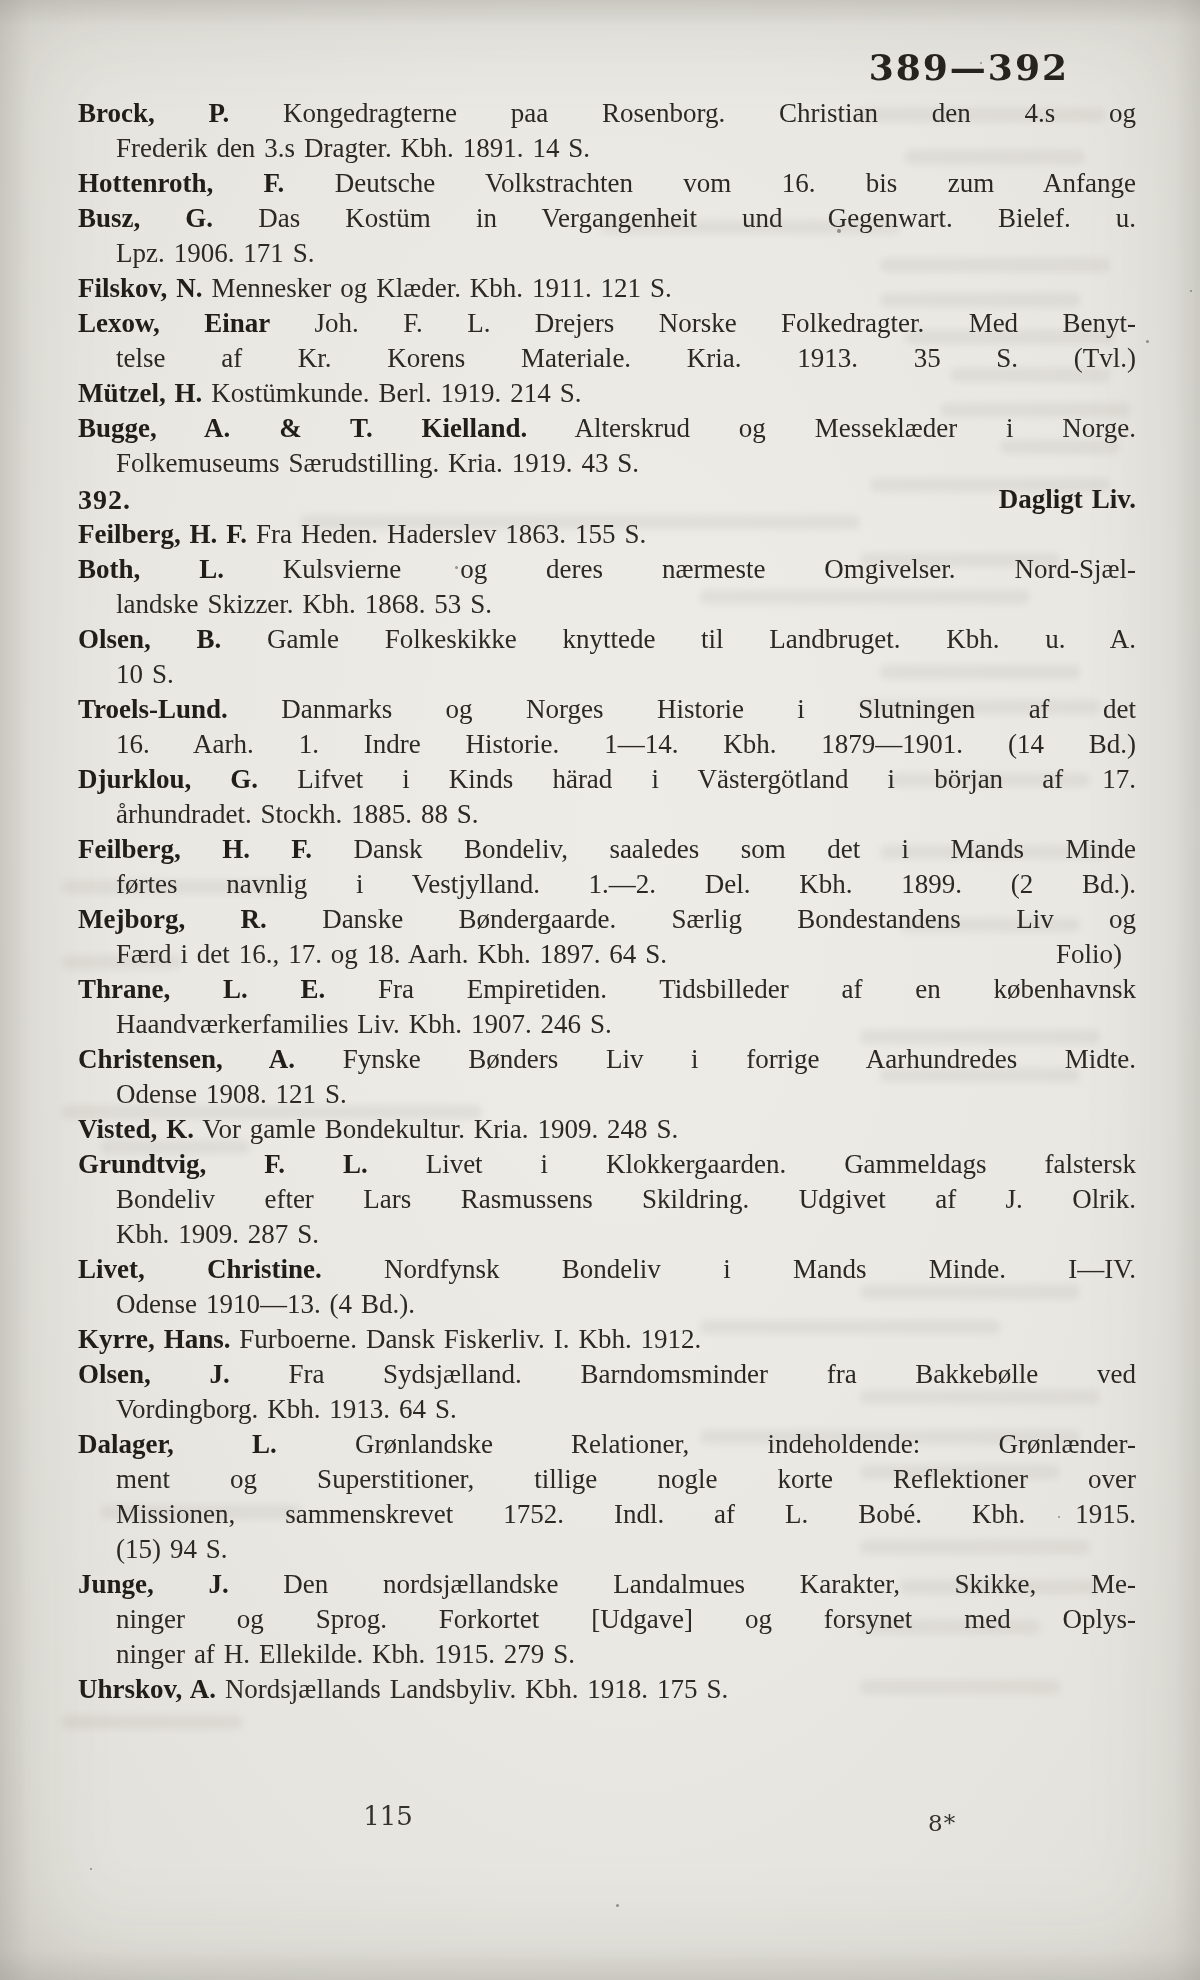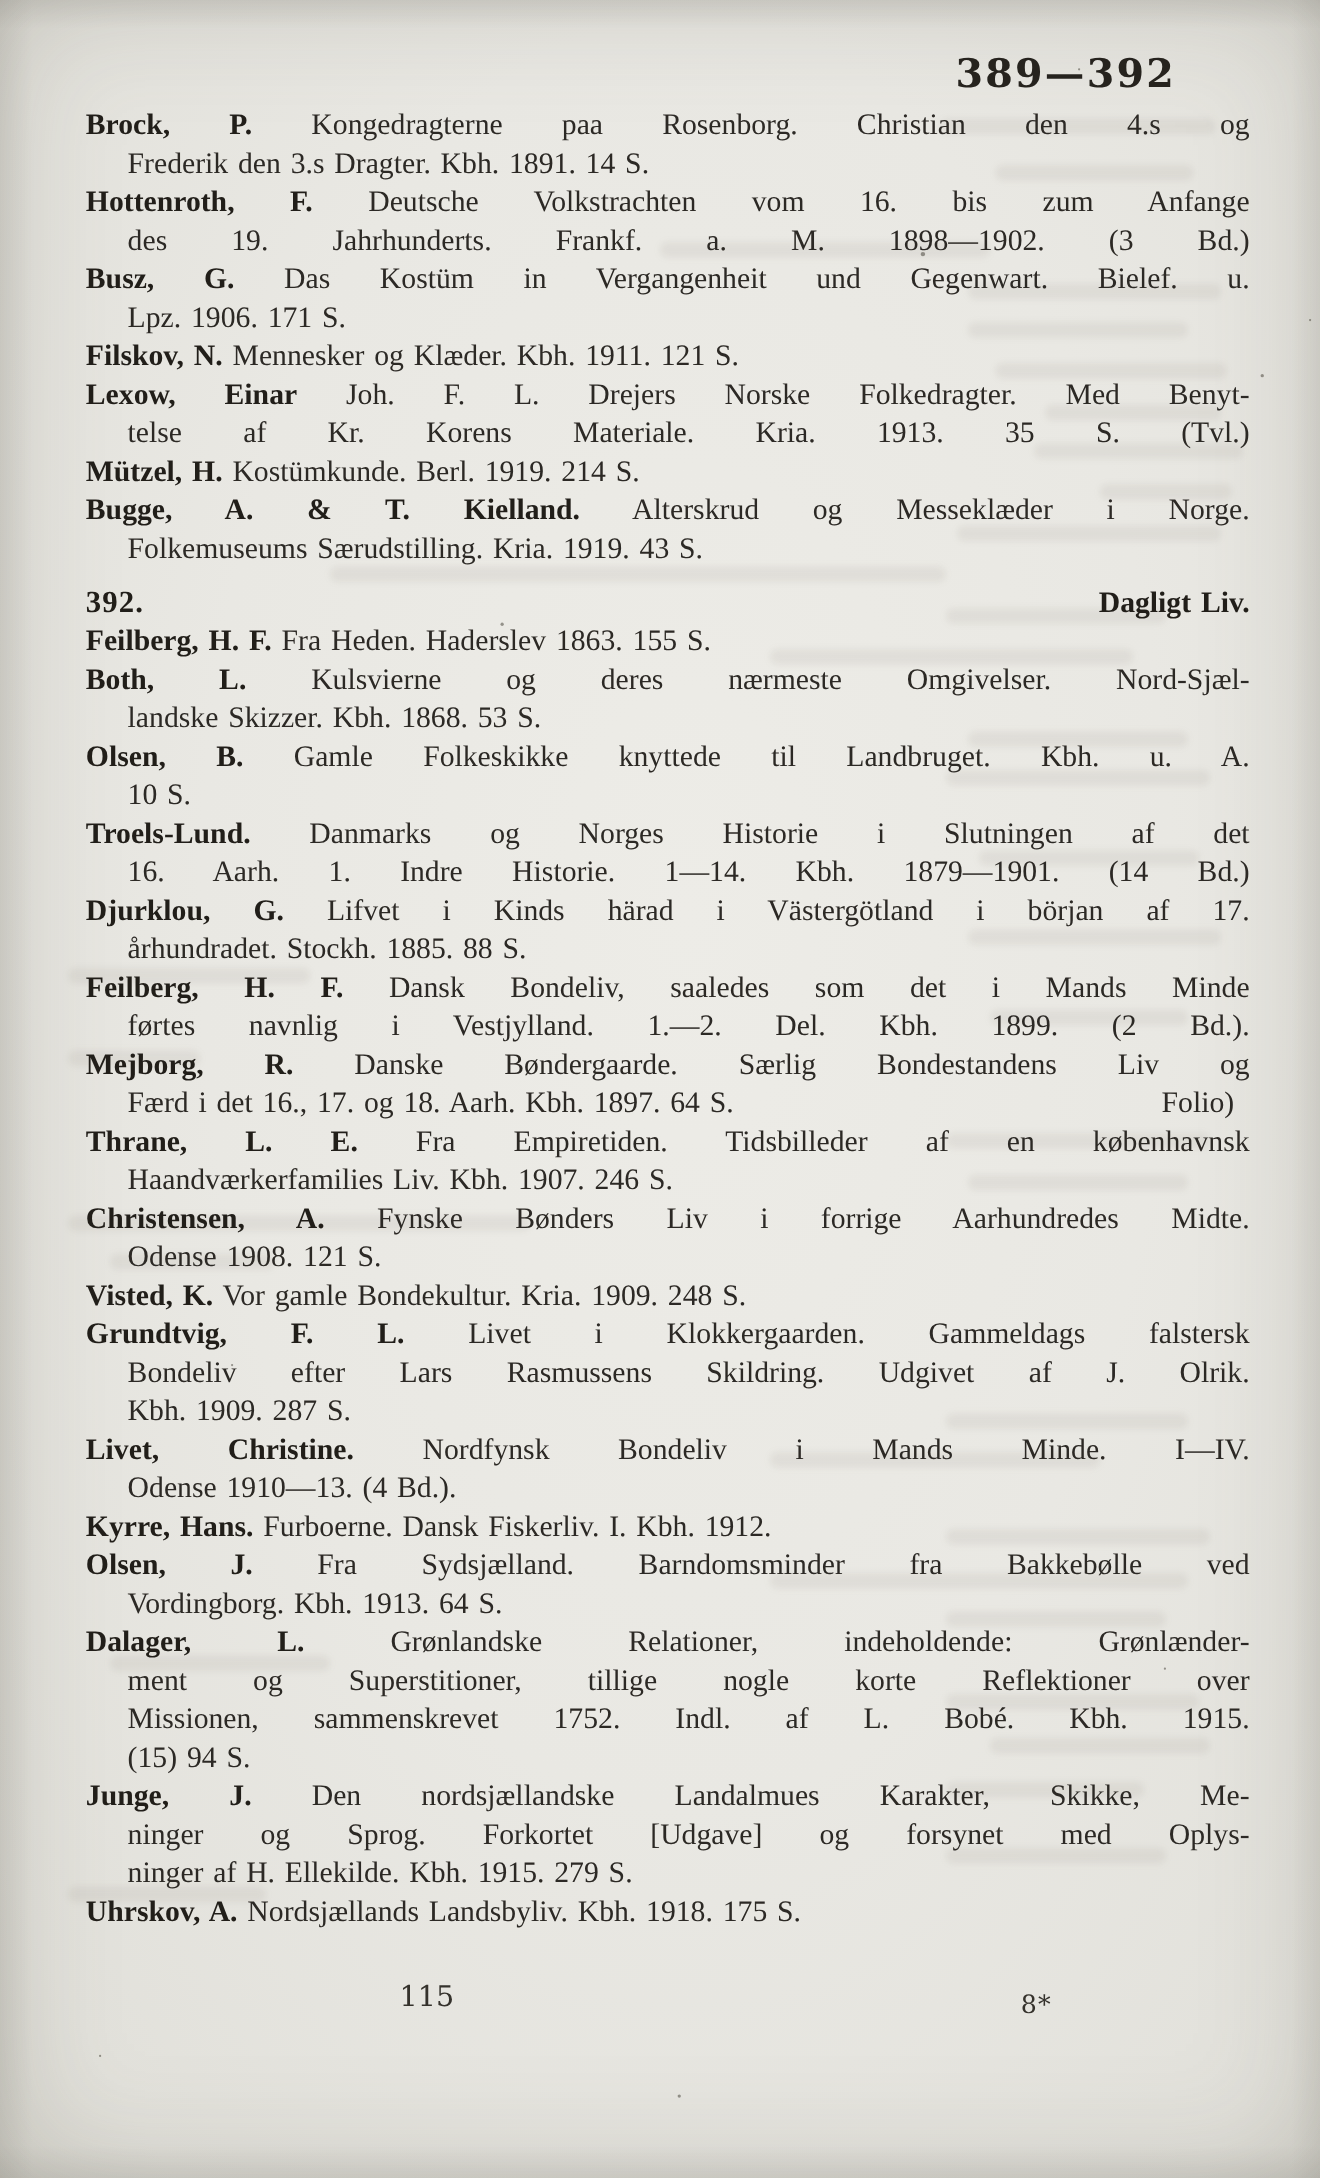--- a/index.html
+++ b/index.html
@@ -31,21 +31,21 @@
     position:absolute;top:96px;left:78px;width:1058px;
     font-size:27px;line-height:35px;word-spacing:.08em;
   }
   .line{position:relative;min-height:35px;font-family:Liberation Serif, serif;}
   .line.cont{padding-left:38px;}
   .line.justify{text-align:justify;text-align-last:justify;}
   .author{font-weight:bold;color:#211e19;}
   .tail{position:absolute;right:14px;top:0;}
   .section-row{
     display:flex;justify-content:space-between;align-items:center;
-    font-weight:bold;margin-top:14px;color:#211e19;
+    font-weight:bold;margin-top:1px;color:#211e19;
   }
   .sec-num{letter-spacing:1px;font-size:28px;}
   .sec-title{font-size:27px;}
   .folio{
     position:absolute;top:1801px;left:338px;width:100px;
     text-align:center;font-size:26px;color:#35322c;
   }
   .signature{
     position:absolute;top:1810px;left:928px;
     font-size:23px;letter-spacing:1px;color:#35322c;
@@ -100,21 +100,20 @@
       <div class="speck" style="left: 616px; top: 1904px; width: 3px; height: 3px;"></div>
       <div class="speck" style="left: 1058px; top: 1516px; width: 2px; height: 2px;"></div>
       <div class="speck" style="left: 90px; top: 1868px; width: 2px; height: 2px;"></div>
       <div class="speck" style="left: 1190px; top: 290px; width: 2px; height: 2px;"></div>
     </div>
   <div class="running-head">389—392</div>
   <div class="content" id="entries">
       <div class="line first justify"><span class="author">Brock, P.</span> <span>Kongedragterne paa Rosenborg. Christian den 4.s og</span></div>
       <div class="line cont"><span>Frederik den 3.s Dragter. Kbh. 1891. 14 S.</span></div>
       <div class="line first justify"><span class="author">Hottenroth, F.</span> <span>Deutsche Volkstrachten vom 16. bis zum Anfange</span></div>
-      <div class="line cont justify"><span>des 19. Jahrhunderts. Frankf. a. M. 1898—1902. (3 Bd.)</span></div>
       <div class="line first justify"><span class="author">Busz, G.</span> <span>Das Kostüm in Vergangenheit und Gegenwart. Bielef. u.</span></div>
       <div class="line cont"><span>Lpz. 1906. 171 S.</span></div>
       <div class="line first"><span class="author">Filskov, N.</span> <span>Mennesker og Klæder. Kbh. 1911. 121 S.</span></div>
       <div class="line first justify"><span class="author">Lexow, Einar</span> <span>Joh. F. L. Drejers Norske Folkedragter. Med Benyt-</span></div>
       <div class="line cont justify"><span>telse af Kr. Korens Materiale. Kria. 1913. 35 S. (Tvl.)</span></div>
       <div class="line first"><span class="author">Mützel, H.</span> <span>Kostümkunde. Berl. 1919. 214 S.</span></div>
       <div class="line first justify"><span class="author">Bugge, A. &amp; T. Kielland.</span> <span>Alterskrud og Messeklæder i Norge.</span></div>
       <div class="line cont"><span>Folkemuseums Særudstilling. Kria. 1919. 43 S.</span></div>
       <div class="line section-row">
         <span class="sec-num">392.</span>

